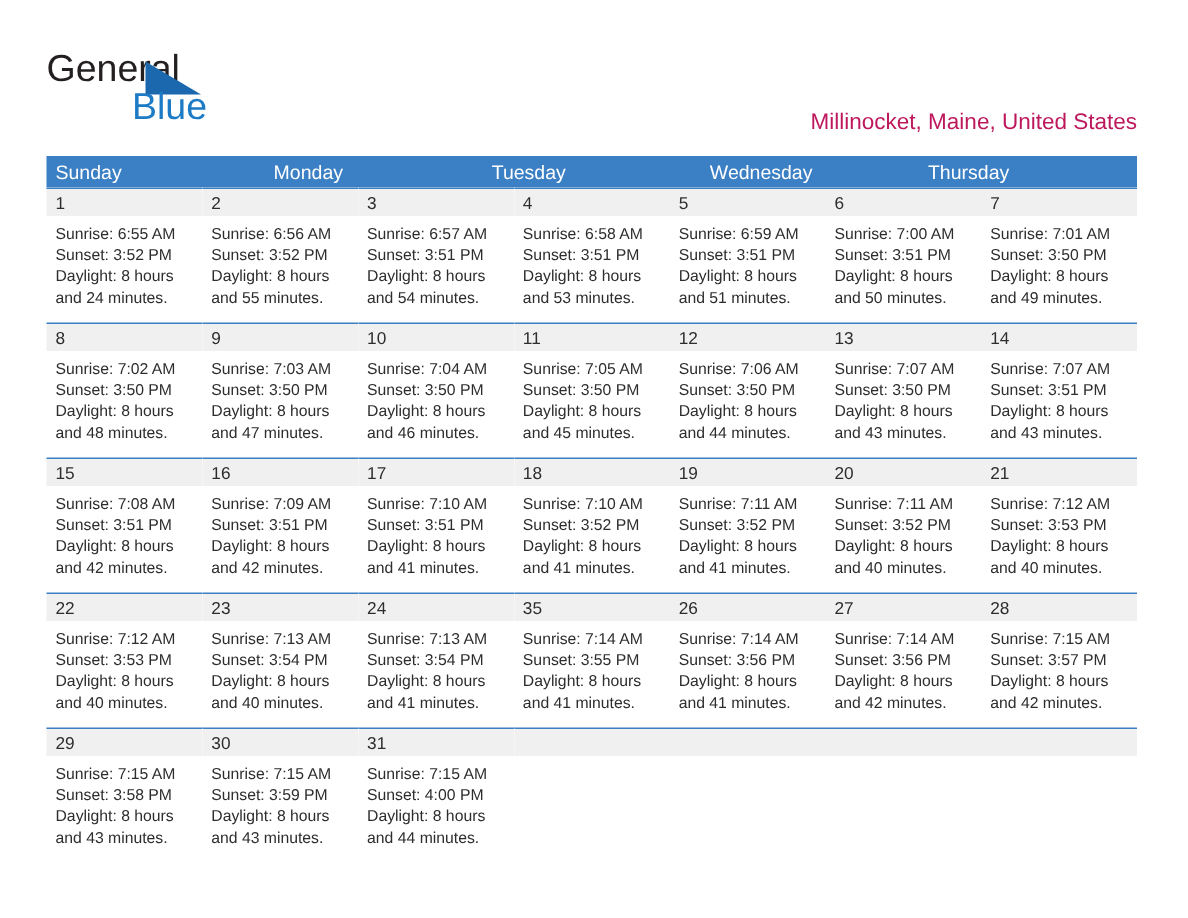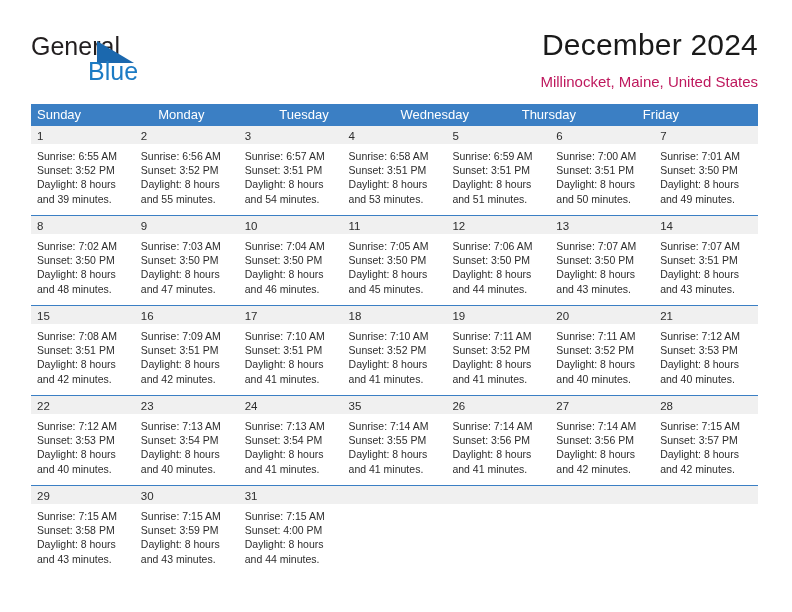--- a/index.html
+++ b/index.html
@@ -148,43 +148,41 @@
 <div class="page">
 
   <div class="top">
 
     <div class="logo">
       <span class="logo-general">General</span>
       <span class="logo-tri"></span>
       <span class="logo-blue">Blue</span>
     </div>
 
-    <div class="title">December 2024</div>
     <div class="subtitle">Millinocket, Maine, United States</div>
   </div>
 
   <div class="calendar">
 
     <div class="weekdays">
       <div class="weekday">Sunday</div>
       <div class="weekday">Monday</div>
       <div class="weekday">Tuesday</div>
       <div class="weekday">Wednesday</div>
       <div class="weekday">Thursday</div>
-      <div class="weekday">Friday</div>
     </div>
 
     <div class="week">
       <div class="day-cell">
         <div class="daynum-band"><span class="daynum">1</span></div>
         <div class="day-body">
           <div class="day-line">Sunrise: 6:55 AM</div>
           <div class="day-line">Sunset: 3:52 PM</div>
           <div class="day-line">Daylight: 8 hours</div>
-          <div class="day-line">and 39 minutes.</div>
+          <div class="day-line">and 24 minutes.</div>
         </div>
       </div>
       <div class="day-cell">
         <div class="daynum-band"><span class="daynum">2</span></div>
         <div class="day-body">
           <div class="day-line">Sunrise: 6:56 AM</div>
           <div class="day-line">Sunset: 3:52 PM</div>
           <div class="day-line">Daylight: 8 hours</div>
           <div class="day-line">and 55 minutes.</div>
         </div>

